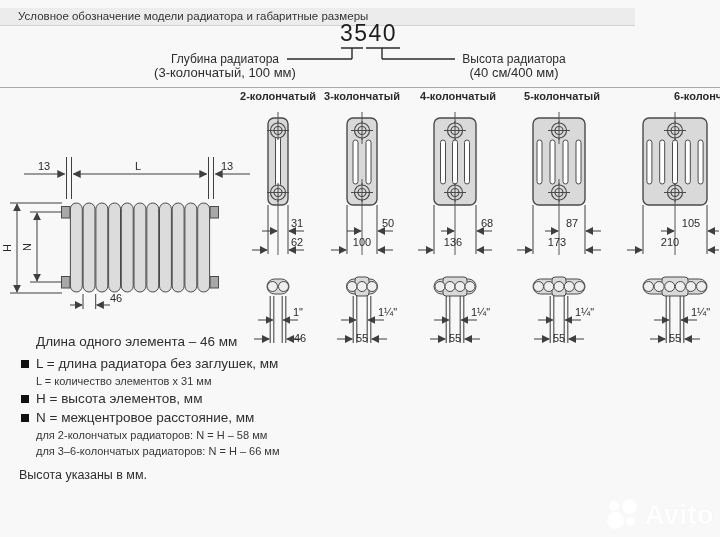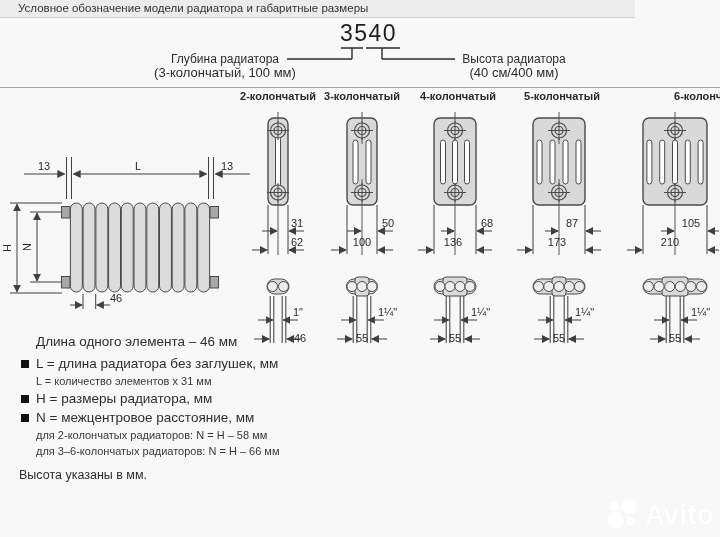--- a/index.html
+++ b/index.html
@@ -1,18 +1,18 @@
 <!DOCTYPE html>
 <html><head>
 <meta charset="utf-8">
 <style>
   html,body{margin:0;padding:0;}
   .page{position:relative;width:720px;height:537px;background:#f8f8f8;overflow:hidden;
         font-family:"Liberation Sans",sans-serif;color:#2d2d2d;}
-  .topbar{position:absolute;left:0;top:0;width:635px;height:17px;background:#ececec;
+  .topbar{position:absolute;left:0;top:8px;width:635px;height:17px;background:#ececec;
           border-bottom:1px solid #d2d2d2;font-size:11.5px;line-height:17px;color:#333;}
   .topbar span{margin-left:18px;}
   .model-code{position:absolute;left:340px;top:20px;font-size:23px;letter-spacing:1.5px;color:#1d1d1d;}
   .callout{position:absolute;text-align:center;font-size:12px;line-height:14px;color:#2d2d2d;}
   .callout .sub{font-size:13px;}
   .divider{position:absolute;left:0;top:87px;width:720px;height:1px;background:#a8a8a8;}
   .colhead{position:absolute;top:90px;transform:translateX(-50%);font-size:11px;font-weight:bold;
            white-space:nowrap;color:#2a2a2a;}
   svg.diagram{position:absolute;left:0;top:0;}
   svg.diagram text{font-family:"Liberation Sans",sans-serif;font-size:11px;fill:#2b2b2b;}
@@ -332,21 +332,21 @@
 
   <div class="legend">
     <div class="lead">Длина одного элемента – 46 мм</div>
     <div class="lrow">
       <span class="bullet"></span>
       <span>L = длина радиатора без заглушек, мм</span>
     </div>
     <div class="lsub">L = количество элементов х 31 мм</div>
     <div class="lrow">
       <span class="bullet"></span>
-      <span>H = размеры радиатора, мм</span>
+      <span>H = высота элементов, мм</span>
     </div>
     <div class="lrow">
       <span class="bullet"></span>
       <span>N = межцентровое расстояние, мм</span>
     </div>
     <div class="lsub">для 2-колончатых радиаторов: N = H – 58 мм</div>
     <div class="lsub">для 3–6-колончатых радиаторов: N = H – 66 мм</div>
     <div class="note">Высота указаны в мм.</div>
   </div>
 

